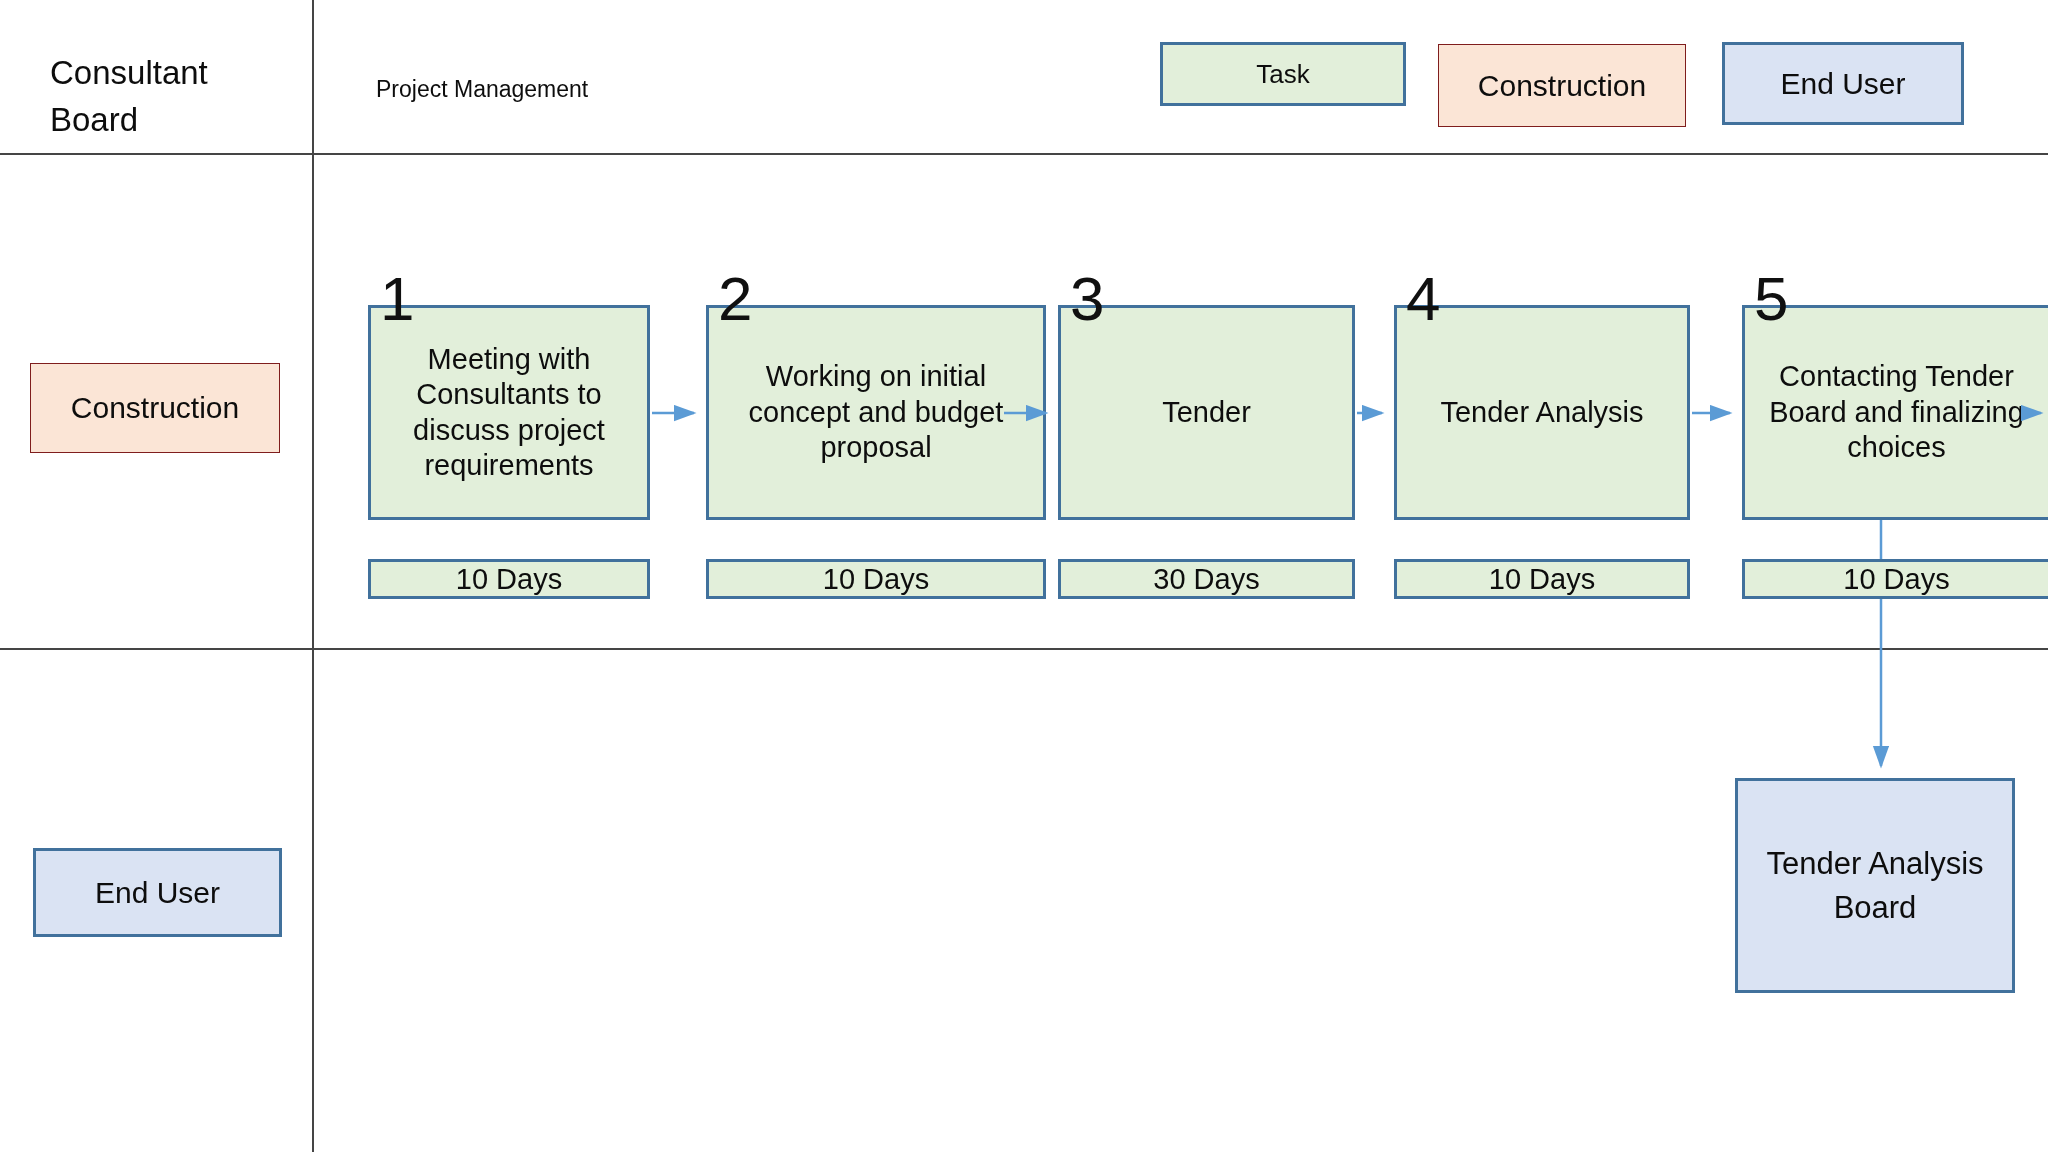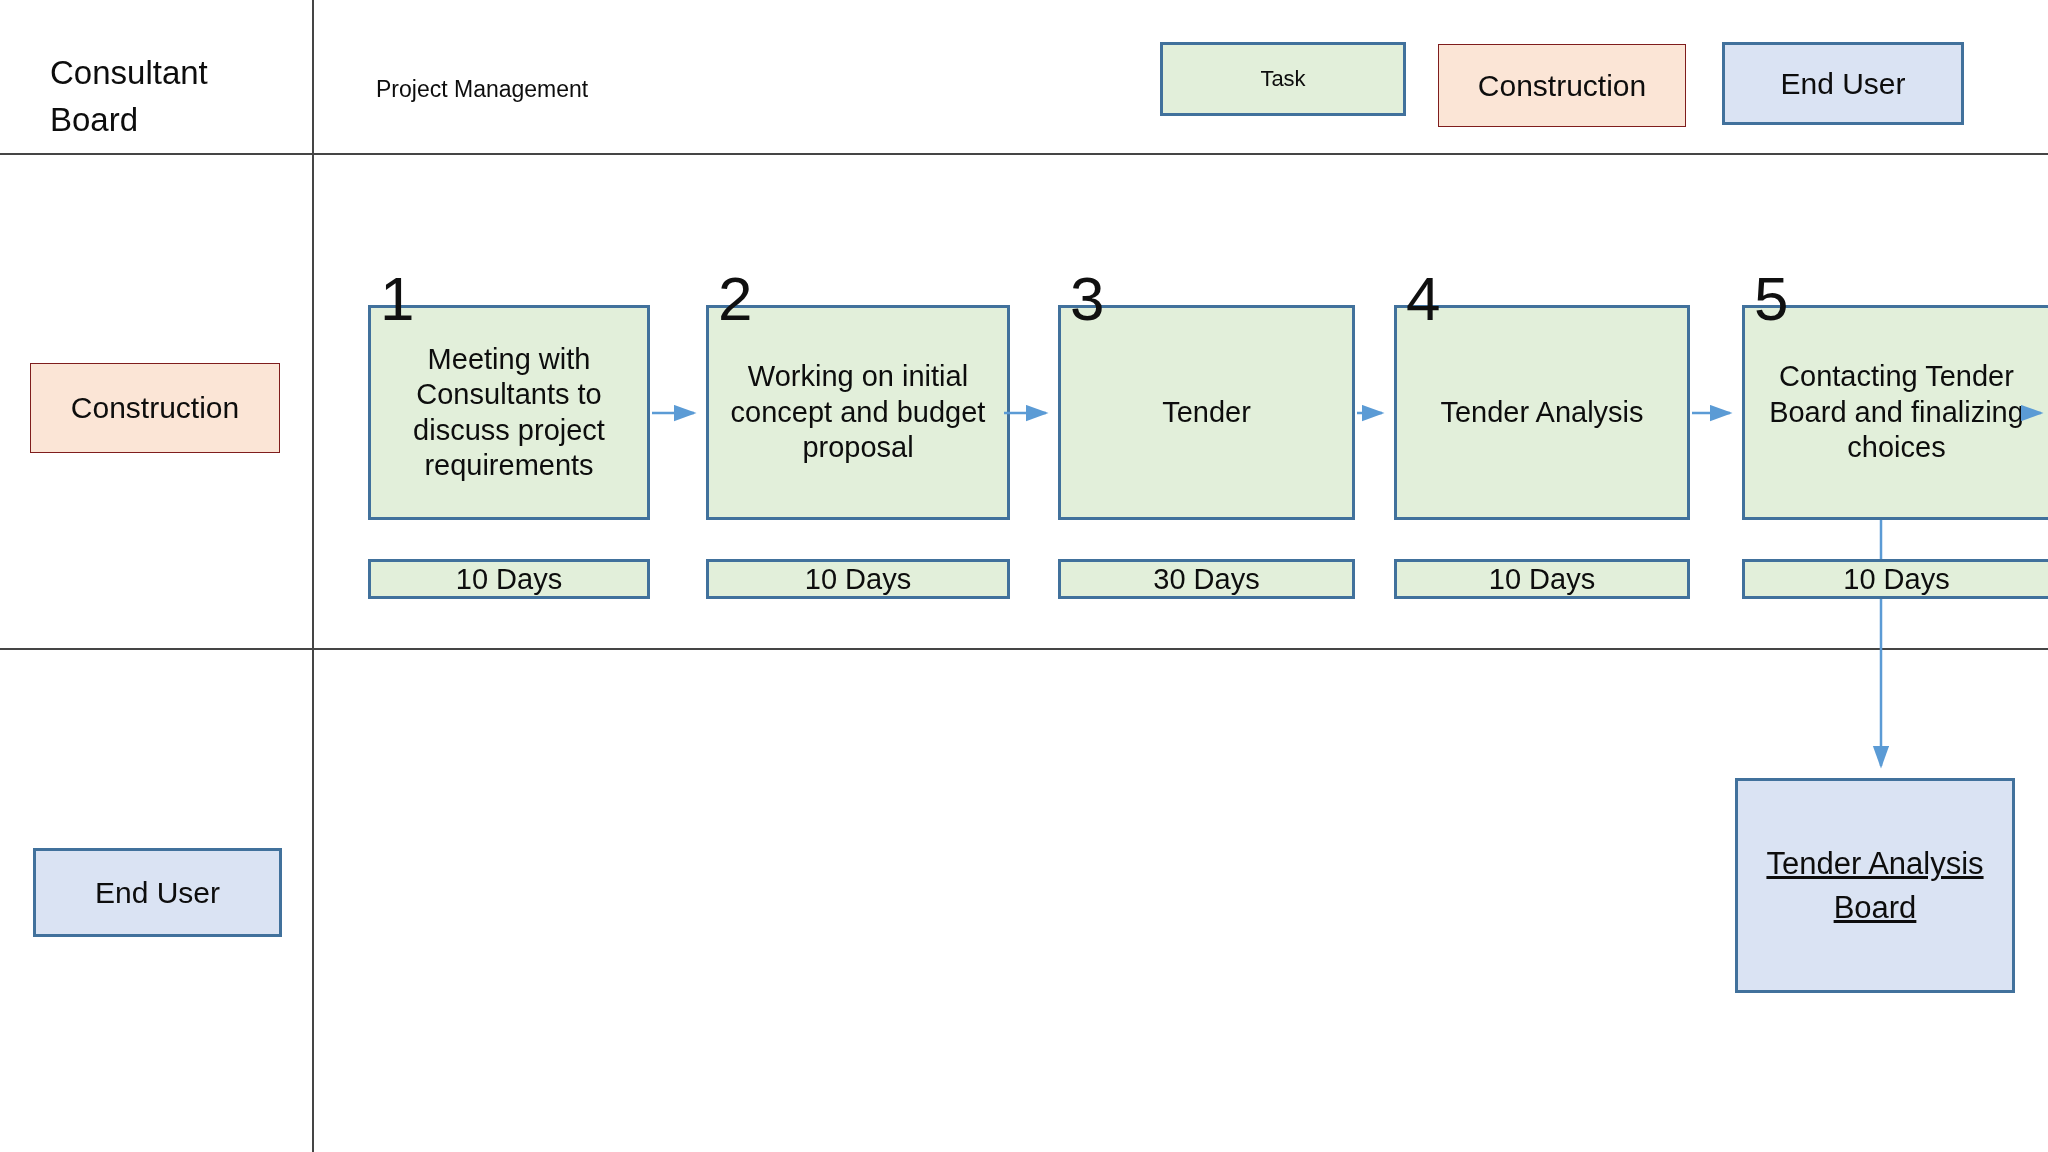--- a/index.html
+++ b/index.html
@@ -17,38 +17,38 @@
     position:absolute;box-sizing:border-box;display:flex;align-items:center;justify-content:center;
     text-align:center;z-index:2;
   }
   .fill-task{background:#e2efda;border:3px solid #41719c;}
   .fill-construction{background:#fbe5d6;border:1px solid #7f1d1d;}
   .fill-enduser{background:#dae3f3;border:3px solid #41719c;}
   
   .ct-label{position:absolute;left:50px;top:50px;width:195px;font-size:33px;line-height:1.42;z-index:2;}
   .pm-title{position:absolute;left:376px;top:76px;font-size:23px;z-index:2;}
   
-  .legend-task{left:1160px;top:42px;width:246px;height:74px;font-size:22px;}
+  .legend-task{left:1160px;top:42px;width:246px;height:64px;font-size:26px;}
   .legend-construction{left:1438px;top:44px;width:248px;height:83px;font-size:30px;}
   .legend-enduser{left:1722px;top:42px;width:242px;height:83px;font-size:30px;}
   
   .lane-construction{left:30px;top:363px;width:250px;height:90px;font-size:30px;}
   .lane-enduser{left:33px;top:848px;width:249px;height:89px;font-size:30px;}
   
   .step{top:305px;height:215px;font-size:29px;line-height:1.22;padding:6px 14px;}
   .dur{top:535px;height:40px;font-size:29px;line-height:1;margin-top:24px;}
   .s1{left:368px;width:282px;}
-  .s2{left:706px;width:304px;}
+  .s2{left:706px;width:340px;}
   .s3{left:1058px;width:297px;}
   .s4{left:1394px;width:296px;}
   .s5{left:1742px;width:309px;}
   .num{position:absolute;top:268px;font-size:62px;line-height:1;color:#101010;z-index:3;}
   .n1{left:380px;} .n2{left:718px;} .n3{left:1070px;} .n4{left:1406px;} .n5{left:1754px;}
   
-  .board{left:1735px;top:778px;width:280px;height:215px;font-size:31px;line-height:1.4;padding:16px 28px;text-decoration:underline;}
+  .board{left:1735px;top:778px;width:280px;height:215px;font-size:31px;line-height:1.4;padding:16px 28px;}
   
   .connectors-back{position:absolute;left:0;top:0;z-index:1;pointer-events:none;}
   .connectors-front{position:absolute;left:0;top:0;z-index:6;pointer-events:none;}
 </style>
 </head>
 <body>
 
 <div class="canvas">
 
   <div class="vline"></div>

